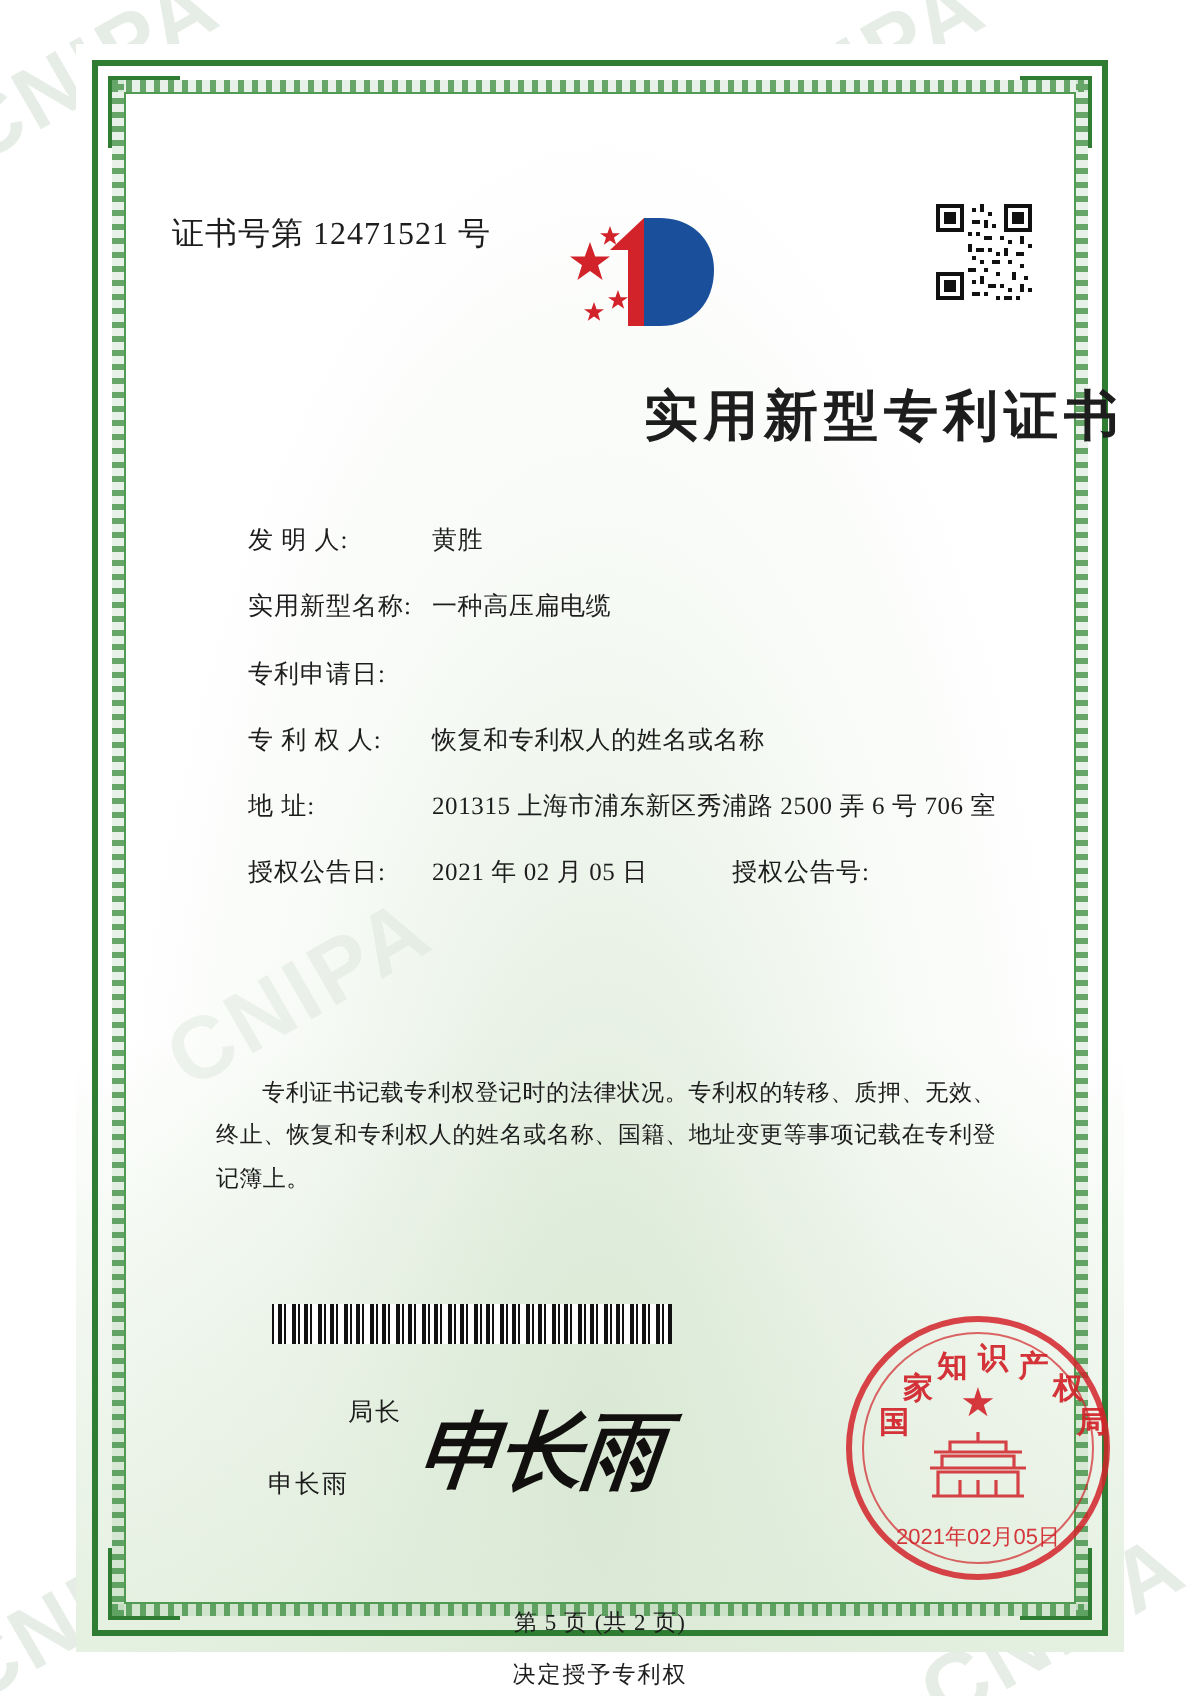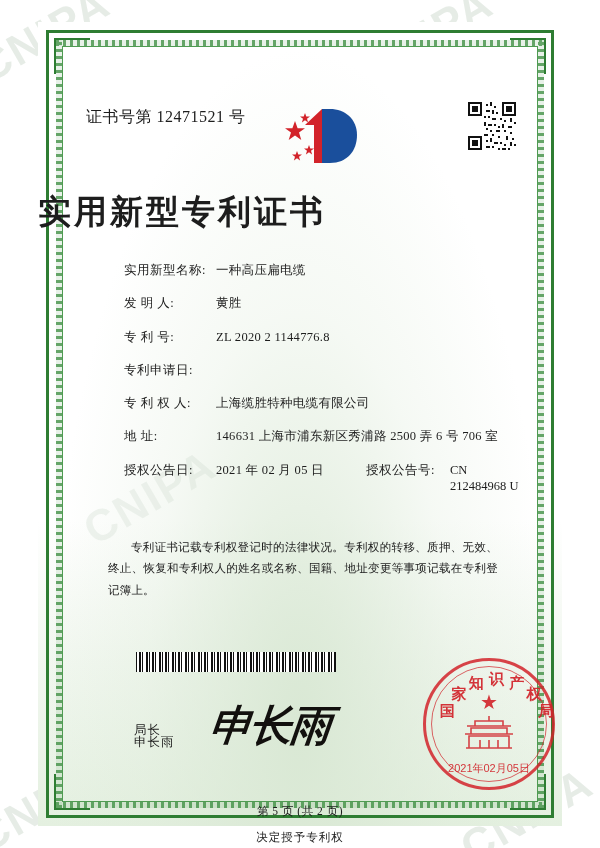--- a/index.html
+++ b/index.html
@@ -108,22 +108,22 @@
     top: 78px;
     width: 52px;
     height: 52px;
   }
 
   
   .title {
     position: absolute;
     left: 0; right: 0;
     top: 168px;
-    text-align: left;
-    font-size: 33px;
+    text-align: right;
+    font-size: 27px;
     font-weight: 700;
     letter-spacing: 3px;
     font-family: Liberation Serif, serif;
   }
 
   
   .fields {
     position: absolute;
     left: 86px;
     top: 240px;
@@ -182,21 +182,21 @@
       #111 10px 12px, #fff 12px 13px);
   }
 
   
   .sig-label {
     position: absolute;
     left: 96px;
     font-size: 12.5px;
     letter-spacing: 1px;
   }
-  .sig-label.l1 { top: 700px; }
+  .sig-label.l1 { top: 676px; margin-left: 40px; }
   .sig-label.l2 { top: 712px; }
   .sig-script {
     position: absolute;
     left: 172px;
     top: 676px;
     font-size: 42px;
     font-family: "DejaVu Serif", serif;
     font-style: italic;
     font-weight: 700;
     color: #12100e;
@@ -380,47 +380,42 @@
         <rect x="42" y="48" width="2" height="2"></rect>
           <rect x="48" y="44" width="2" height="2"></rect>
       </g>
     </svg>
   </div>
 
   <div class="title">实用新型专利证书</div>
 
   <div class="fields">
     <div class="field-row">
+      <div class="field-label">发 明 人:</div>
+      <div class="field-value">黄胜</div>
+    </div>
+    <div class="field-row">
       <div class="field-label">实用新型名称:</div>
       <div class="field-value">一种高压扁电缆</div>
     </div>
     <div class="field-row">
-      <div class="field-label">发 明 人:</div>
-      <div class="field-value">黄胜</div>
-    </div>
-    <div class="field-row">
-      <div class="field-label">专 利 号:</div>
-      <div class="field-value">ZL 2020 2 1144776.8</div>
-    </div>
-    <div class="field-row">
       <div class="field-label">专利申请日:</div>
     </div>
     <div class="field-row">
       <div class="field-label">专 利 权 人:</div>
-      <div class="field-value">上海缆胜特种电缆有限公司</div>
+      <div class="field-value">恢复和专利权人的姓名或名称</div>
     </div>
     <div class="field-row">
       <div class="field-label">地 址:</div>
-      <div class="field-value">146631 上海市浦东新区秀浦路 2500 弄 6 号 706 室</div>
+      <div class="field-value">201315 上海市浦东新区秀浦路 2500 弄 6 号 706 室</div>
     </div>
     <div class="field-row split">
       <div class="field-label">授权公告日:</div>
       <div class="field-value">2021 年 02 月 05 日</div>
       <div class="field-label2">授权公告号:</div>
-      <div class="field-value2">CN 212484968 U</div>
     </div>
   </div>
 
   <div class="paras">
     <p>专利证书记载专利权登记时的法律状况。专利权的转移、质押、无效、终止、恢复和专利权人的姓名或名称、国籍、地址变更等事项记载在专利登记簿上。</p>
   </div>
 
   <div class="barcode"></div>
 
   <div class="sig-label l1">局长</div>

